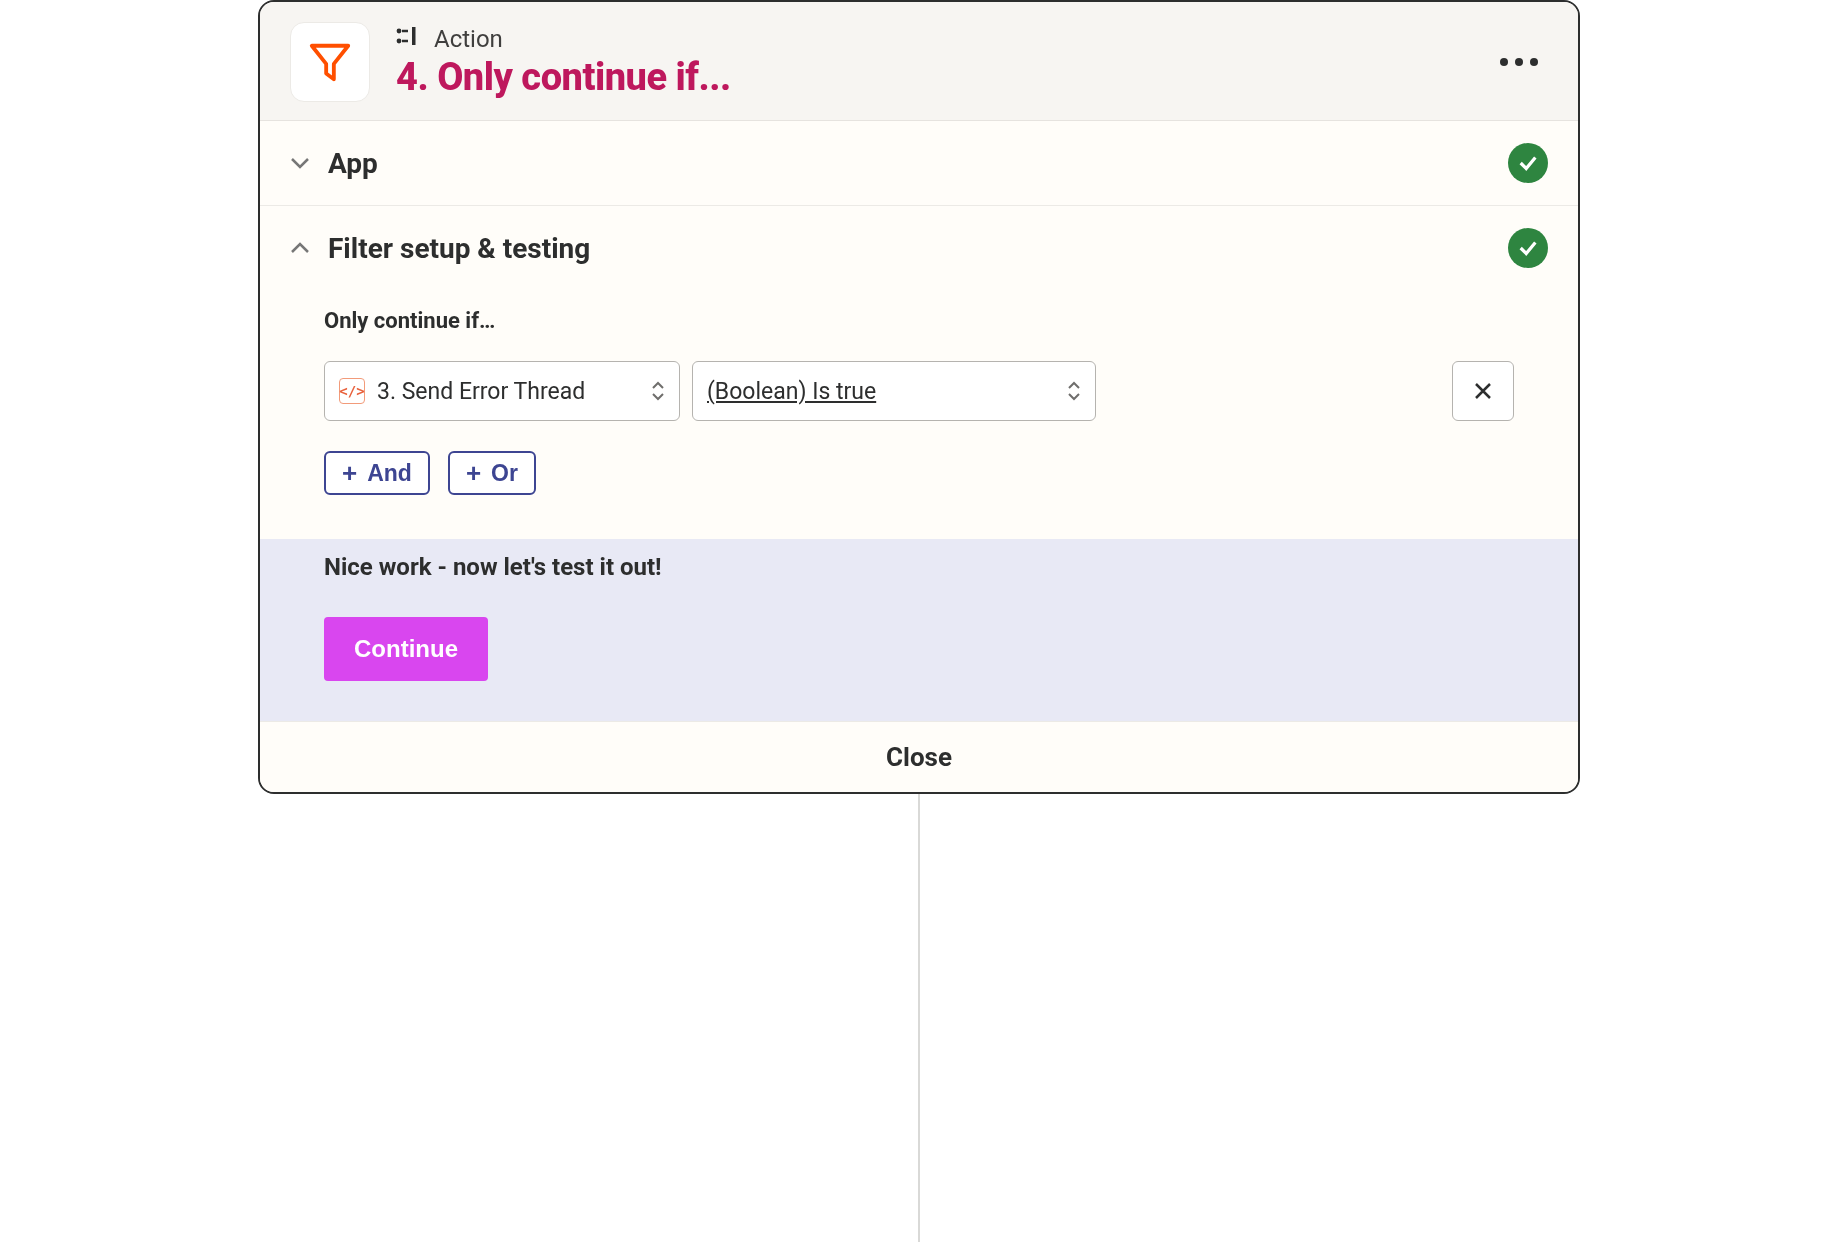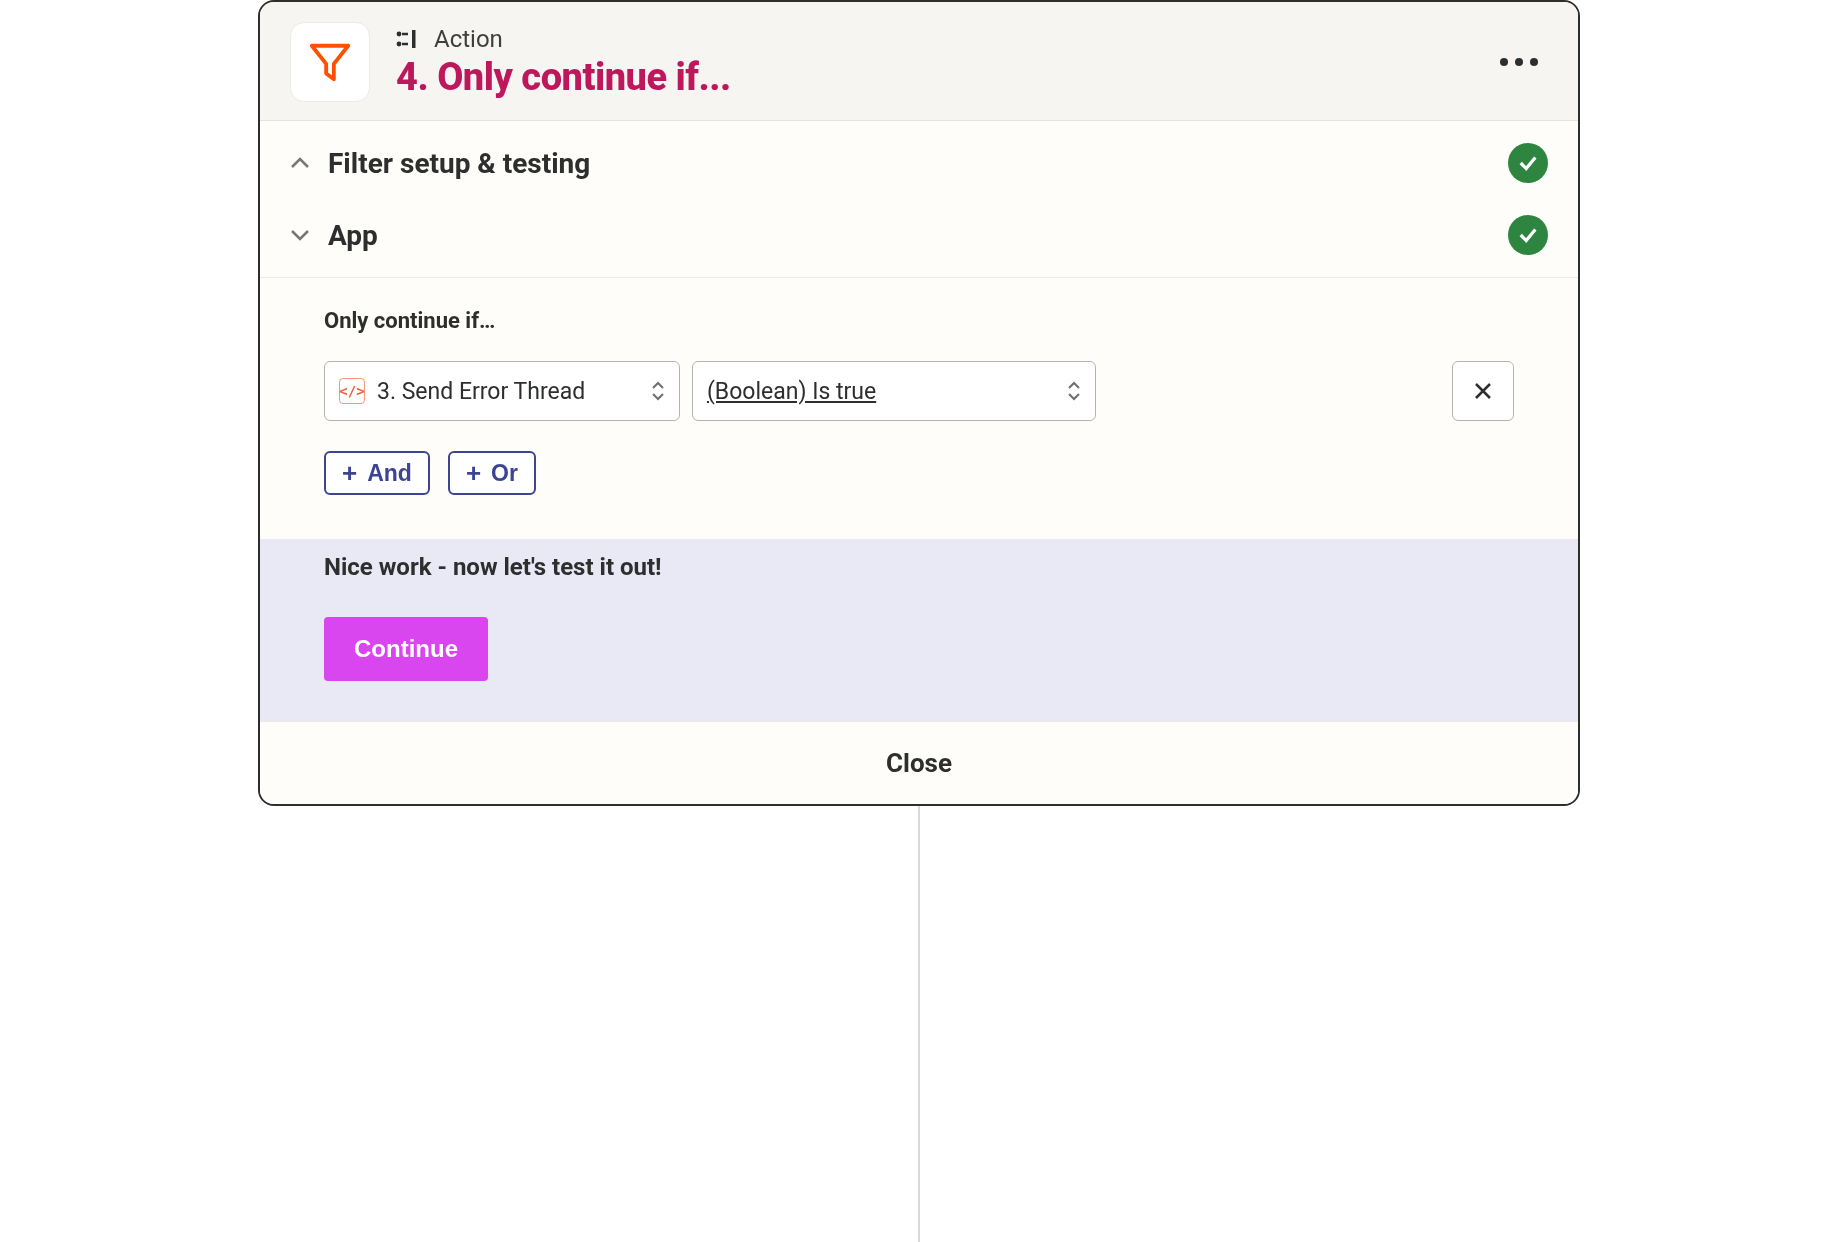--- a/index.html
+++ b/index.html
@@ -44,21 +44,21 @@
   .app-icon-box {
     width: 80px; height: 80px;
     border-radius: 14px;
     background: #fff;
     border: 1px solid #eceae6;
     display: flex; align-items: center; justify-content: center;
     margin-right: 26px;
   }
   .app-icon-box svg { width: 46px; height: 46px; }
   .header-titles { flex: 1; }
-  .action-row { display: flex; align-items: center; gap: 10px; margin-bottom: 2px; }
+  .action-row { display: flex; align-items: flex-start; gap: 10px; margin-bottom: 2px; }
   .path-icon { display: inline-flex; }
   .action-label { font-size: 24px; color: #403f3e; }
   .header-title { font-size: 38px; font-weight: 800; color: #be185d; letter-spacing: -0.5px; }
   .more-dots {
     display: flex; gap: 7px; align-items: center; padding: 10px;
     cursor: pointer;
   }
   .more-dots span { width: 8px; height: 8px; background: #2d2e2e; border-radius: 50%; display: block; }
 
   
@@ -150,21 +150,21 @@
     font-size: 24px; font-weight: 700;
     padding: 18px 30px;
     cursor: pointer;
   }
 
   
   .footer {
     border-top: 1px solid #eceae6;
     text-align: center;
     font-size: 26px; font-weight: 700;
-    padding: 26px 0;
+    padding: 20px 0;
     cursor: pointer;
     background: #fffdf9;
   }
 </style>
 </head>
 <body>
 
 <div class="page">
   <div class="center-line"></div>
 
@@ -190,41 +190,41 @@
         </div>
         <div class="header-title">4. Only continue if...</div>
       </div>
       <div class="more-dots">
         <span></span>
           <span></span>
           <span></span>
       </div>
     </div>
 
+    <div class="section-row">
+      <span class="chevron">
+        <svg width="20" height="14" viewBox="0 0 20 14">
+            <path d="M2 3 L10 11 L18 3" stroke="#777" stroke-width="2.5" fill="none"></path>
+          </svg>
+      </span>
+      <span class="section-label">App</span>
+      <span class="check-badge">
+        <svg viewBox="0 0 24 24">
+            <path d="M4 12 L10 18 L20 6"></path>
+          </svg>
+      </span>
+    </div>
+
     <div class="section-row" style="border-bottom:none; padding-bottom:10px;">
       <span class="chevron">
         <svg width="20" height="14" viewBox="0 0 20 14">
             <path d="M2 11 L10 3 L18 11" stroke="#777" stroke-width="2.5" fill="none"></path>
           </svg>
       </span>
       <span class="section-label">Filter setup &amp; testing</span>
-      <span class="check-badge">
-        <svg viewBox="0 0 24 24">
-            <path d="M4 12 L10 18 L20 6"></path>
-          </svg>
-      </span>
-    </div>
-
-    <div class="section-row">
-      <span class="chevron">
-        <svg width="20" height="14" viewBox="0 0 20 14">
-            <path d="M2 3 L10 11 L18 3" stroke="#777" stroke-width="2.5" fill="none"></path>
-          </svg>
-      </span>
-      <span class="section-label">App</span>
       <span class="check-badge">
         <svg viewBox="0 0 24 24">
             <path d="M4 12 L10 18 L20 6"></path>
           </svg>
       </span>
     </div>
 
     <div class="filter-body">
       <div class="field-label">Only continue if…</div>
 

